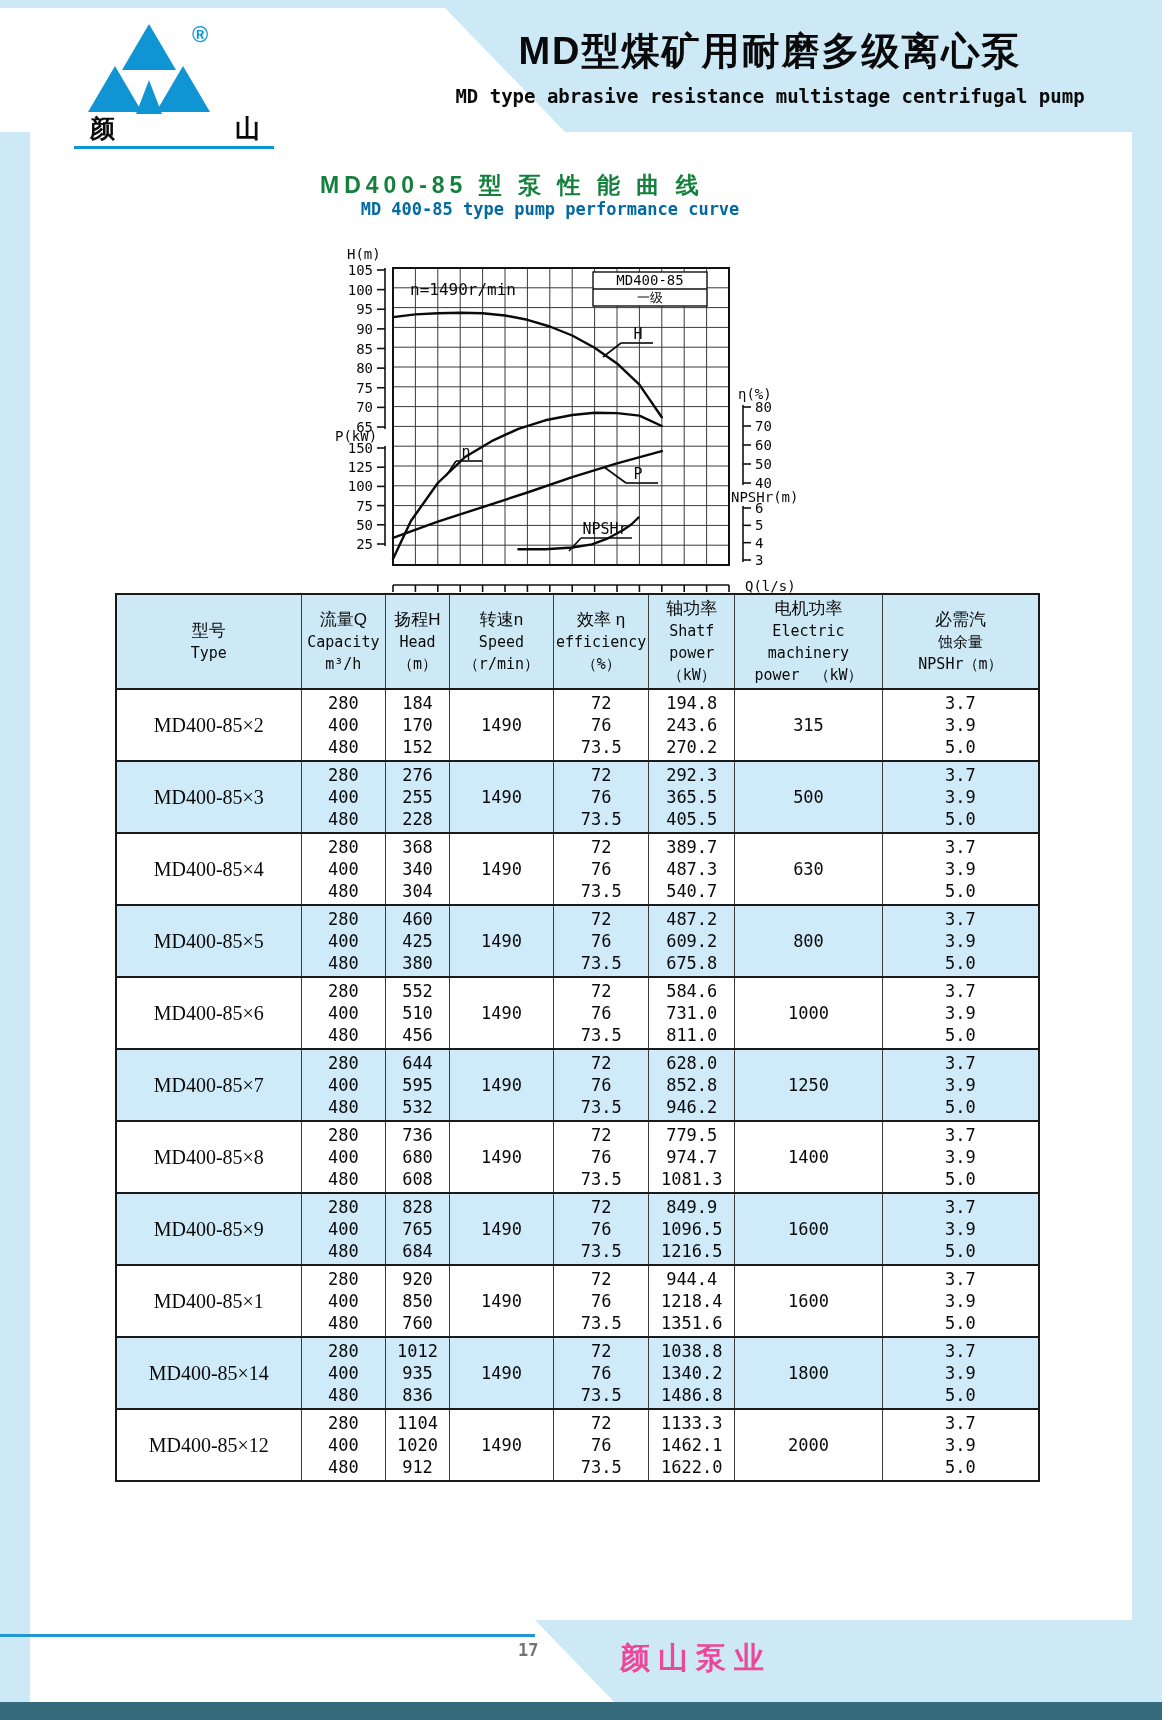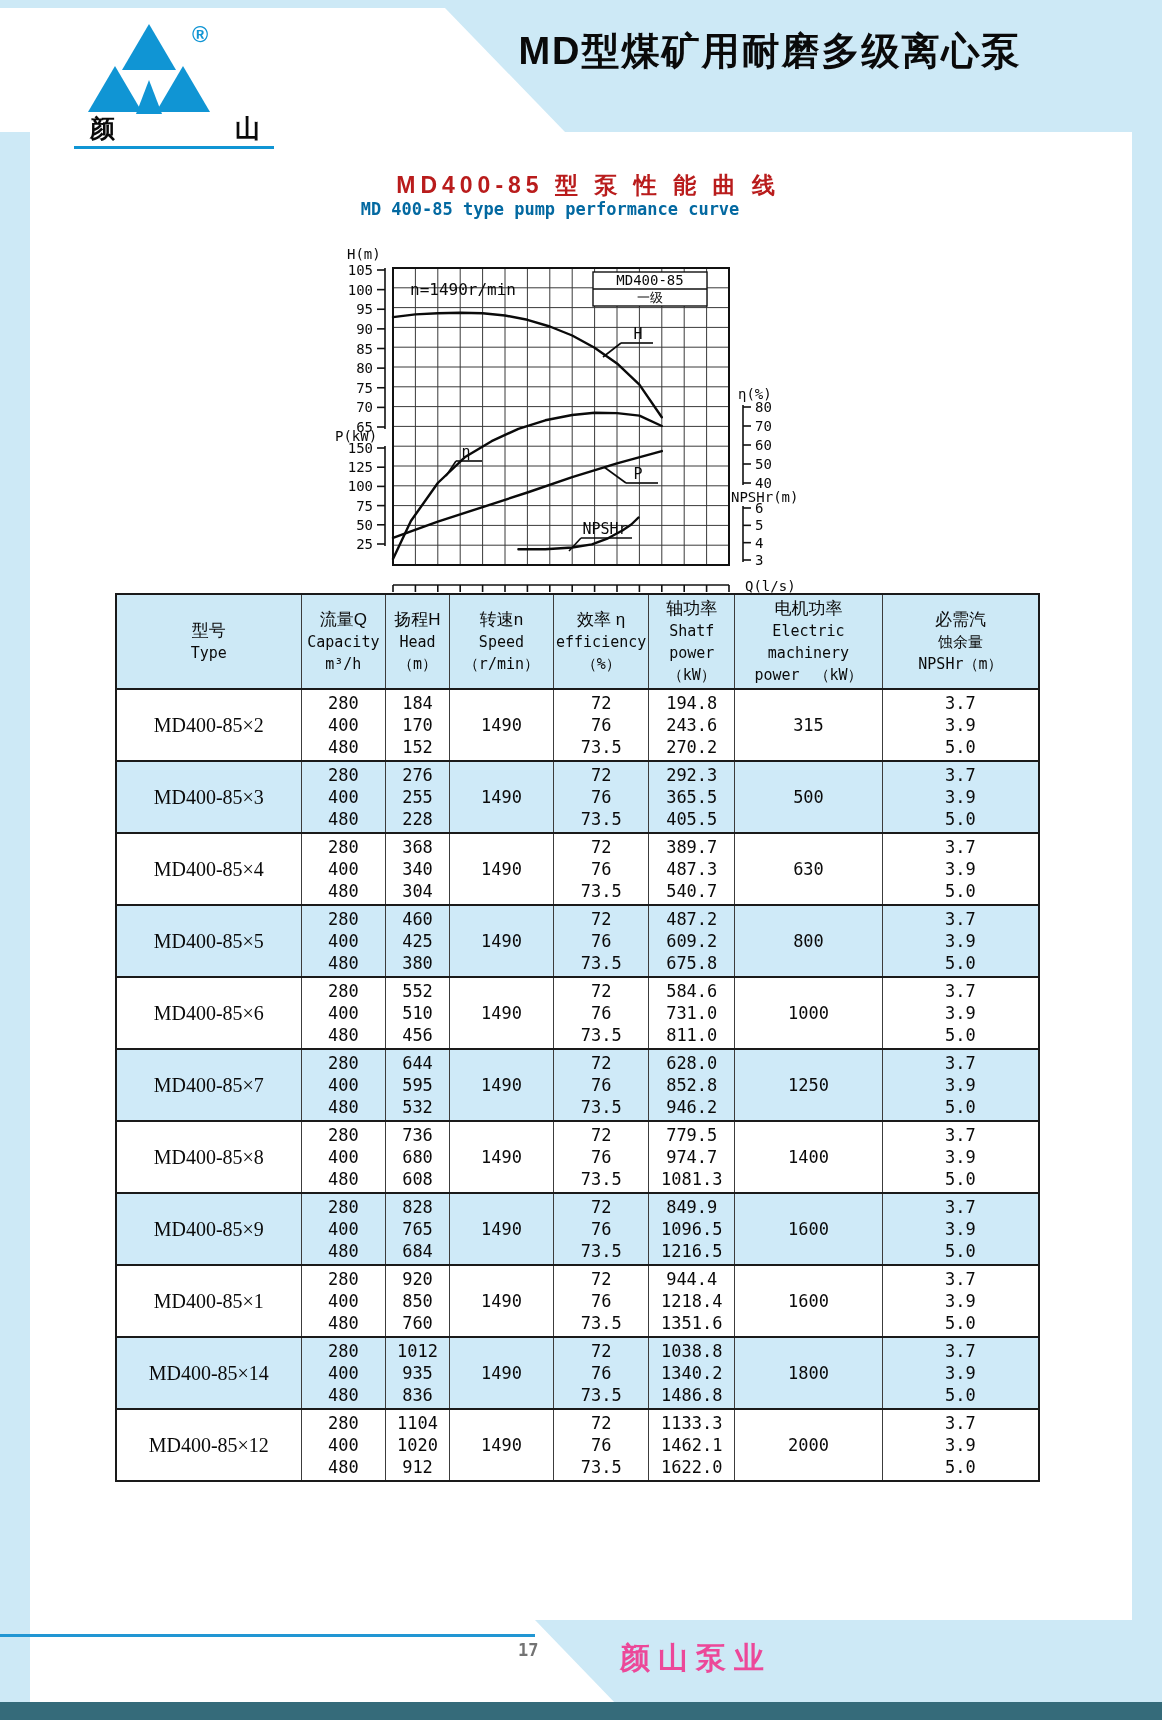--- a/index.html
+++ b/index.html
@@ -22,22 +22,22 @@
   .tri.stem{left:56px;top:58px;border-left:13px solid transparent;border-right:13px solid transparent;border-bottom:34px solid #1095d4;}
   .logo-reg{position:absolute;left:112px;top:0;color:#1095d4;font-size:22px;font-weight:bold;}
   .logo-text{position:absolute;left:0px;top:90px;width:170px;display:flex;justify-content:space-between;
              font-size:25px;font-weight:bold;color:#0a0a0a;padding:0 10px;}
   .logo-line{position:absolute;left:-6px;top:124px;width:200px;height:3px;background:#1095d4;}
   .title-block{position:absolute;left:420px;top:26px;width:700px;text-align:center;}
   .title-zh{font-size:38px;font-weight:bold;letter-spacing:2px;color:#0a0a0a;}
   .title-en{margin-top:8px;font-size:19px;font-weight:bold;font-family:"DejaVu Sans Mono","Liberation Mono",monospace;color:#0a0a0a;}
 
   
-  .chart-title{position:absolute;left:320px;top:170px;width:460px;text-align:right;
-               font-size:23px;font-weight:bold;letter-spacing:5px;color:#b91c1c;}
+  .chart-title{position:absolute;left:320px;top:170px;width:460px;text-align:left;
+               font-size:23px;font-weight:bold;letter-spacing:5px;color:#15803d;}
   .chart-sub{position:absolute;left:320px;top:199px;width:460px;text-align:center;
              font-size:17px;font-weight:bold;font-family:"DejaVu Sans Mono","Liberation Mono",monospace;color:#0369a1;}
   .chart-wrap{position:absolute;left:335px;top:235px;width:470px;height:400px;}
   svg text{font-family:"DejaVu Sans Mono","Liberation Mono",monospace;fill:#0a0a0a;}
 
   
   .spec-table{position:absolute;left:115px;top:593px;width:925px;border-collapse:collapse;
               font-family:"DejaVu Sans Mono","Liberation Mono",monospace;font-size:17px;color:#0a0a0a;
               border:2px solid #1a1a1a;}
   .spec-table th,.spec-table td{border:1px solid #3c3c3c;text-align:center;vertical-align:middle;padding:2px 2px;}
@@ -77,20 +77,21 @@
       <span class="tri stem"></span>
       <span class="logo-reg">®</span>
       <div class="logo-text">
         <span>颜</span>
         <span>山</span>
       </div>
       <div class="logo-line"></div>
     </div>
     <div class="title-block">
       <div class="title-zh">MD型煤矿用耐磨多级离心泵</div>
+      <div class="title-en">MD type abrasive resistance multistage centrifugal pump</div>
     </div>
   </div>
 
   <div class="chart-title">MD400-85 型 泵 性 能 曲 线</div>
   <div class="chart-sub">MD 400-85 type pump performance curve</div>
 
   <div class="chart-wrap">
     <svg id="curve-svg" width="470" height="400" viewBox="0 0 470 400">
         <line x1="58" y1="33" x2="58" y2="330" stroke="#3a3a3a" stroke-width="1"></line>
         <line x1="80.4" y1="33" x2="80.4" y2="330" stroke="#3a3a3a" stroke-width="1"></line>

